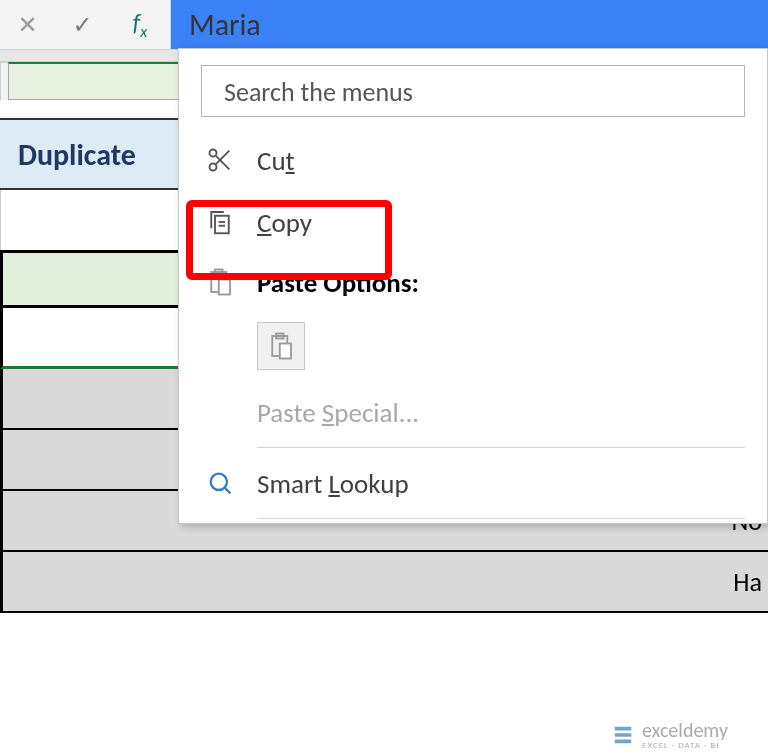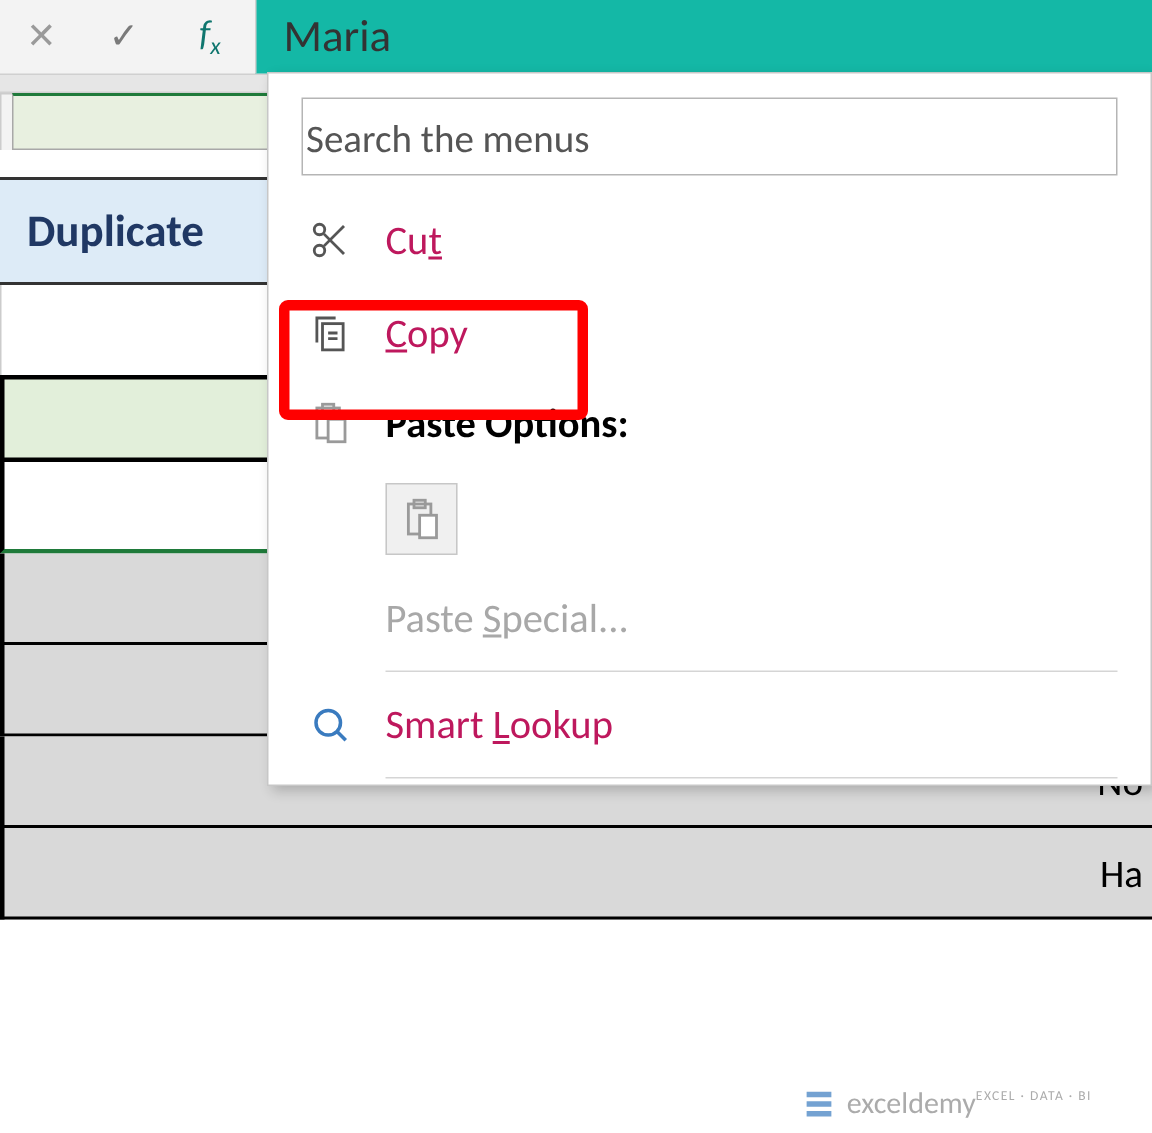--- a/index.html
+++ b/index.html
@@ -33,21 +33,21 @@
       font-style: italic;
       color: #0f766e;
       font-size: 24px;
       width: 60px;
       text-align: center;
     }
     .fx-label sub { font-size: 16px; vertical-align: sub; }
     .formula-input-area {
       flex: 1;
       height: 100%;
-      background: #14b8a6;
+      background: #3b82f6;
       border-left: 1px solid #d0d0d0;
       padding: 6px 18px;
       font-family: Calibri, Arial, sans-serif;
       font-size: 30px;
       color: #333;
       display: flex;
       align-items: center;
     }
 
     
@@ -121,21 +121,21 @@
       background: #fff;
       border: 1px solid #c7c7c7;
       box-shadow: 3px 3px 8px rgba(0,0,0,0.2);
     }
     .search-box {
       margin: 16px 22px 12px 22px;
       border: 1px solid #b5b5b5;
       height: 52px;
       font-size: 26px;
       color: #555;
-      padding: 10px 2px;
+      padding: 10px 22px;
     }
     .paste-header-row {
       display:flex;
       align-items:center;
       height:58px;
       padding: 0 22px 0 18px;
     }
     .paste-header-row .icon {
       width:46px;
       display:flex;
@@ -147,21 +147,21 @@
       font-weight:bold;
       margin-left:14px;
       text-align:right;
     }
     .menu-item {
       display: flex;
       align-items: center;
       height: 62px;
       padding: 0 22px 0 18px;
       font-size: 27px;
-      color: #be185d;
+      color: #404040;
     }
     .menu-item.disabled { color: #a8a8a8; }
     .menu-item .icon {
       width: 46px;
       display: flex;
       justify-content: center;
       align-items: center;
       color: #6b6b6b;
     }
     .menu-item.disabled .icon { color: #bcbcbc; }
@@ -211,21 +211,21 @@
       pointer-events: none;
     }
     .watermark .wm-icon {
       width: 26px;
       height: 26px;
       margin-right: 6px;
       display: flex;
       align-items: center;
       justify-content: center;
     }
-    .watermark .wm-text { display:flex; flex-direction:row; line-height:1; }
+    .watermark .wm-text { display:flex; flex-direction:column; line-height:1; }
     .watermark .wm-sub { font-size: 9px; letter-spacing:1px; }
   </style>
 </head>
 <body>
 
 <div class="formula-bar">
   <div class="formula-btn">✕</div>
   <div class="formula-btn" style="color:#7a7a7a">✓</div>
   <div class="fx-label">
     <span>f</span><sub>x</sub>

